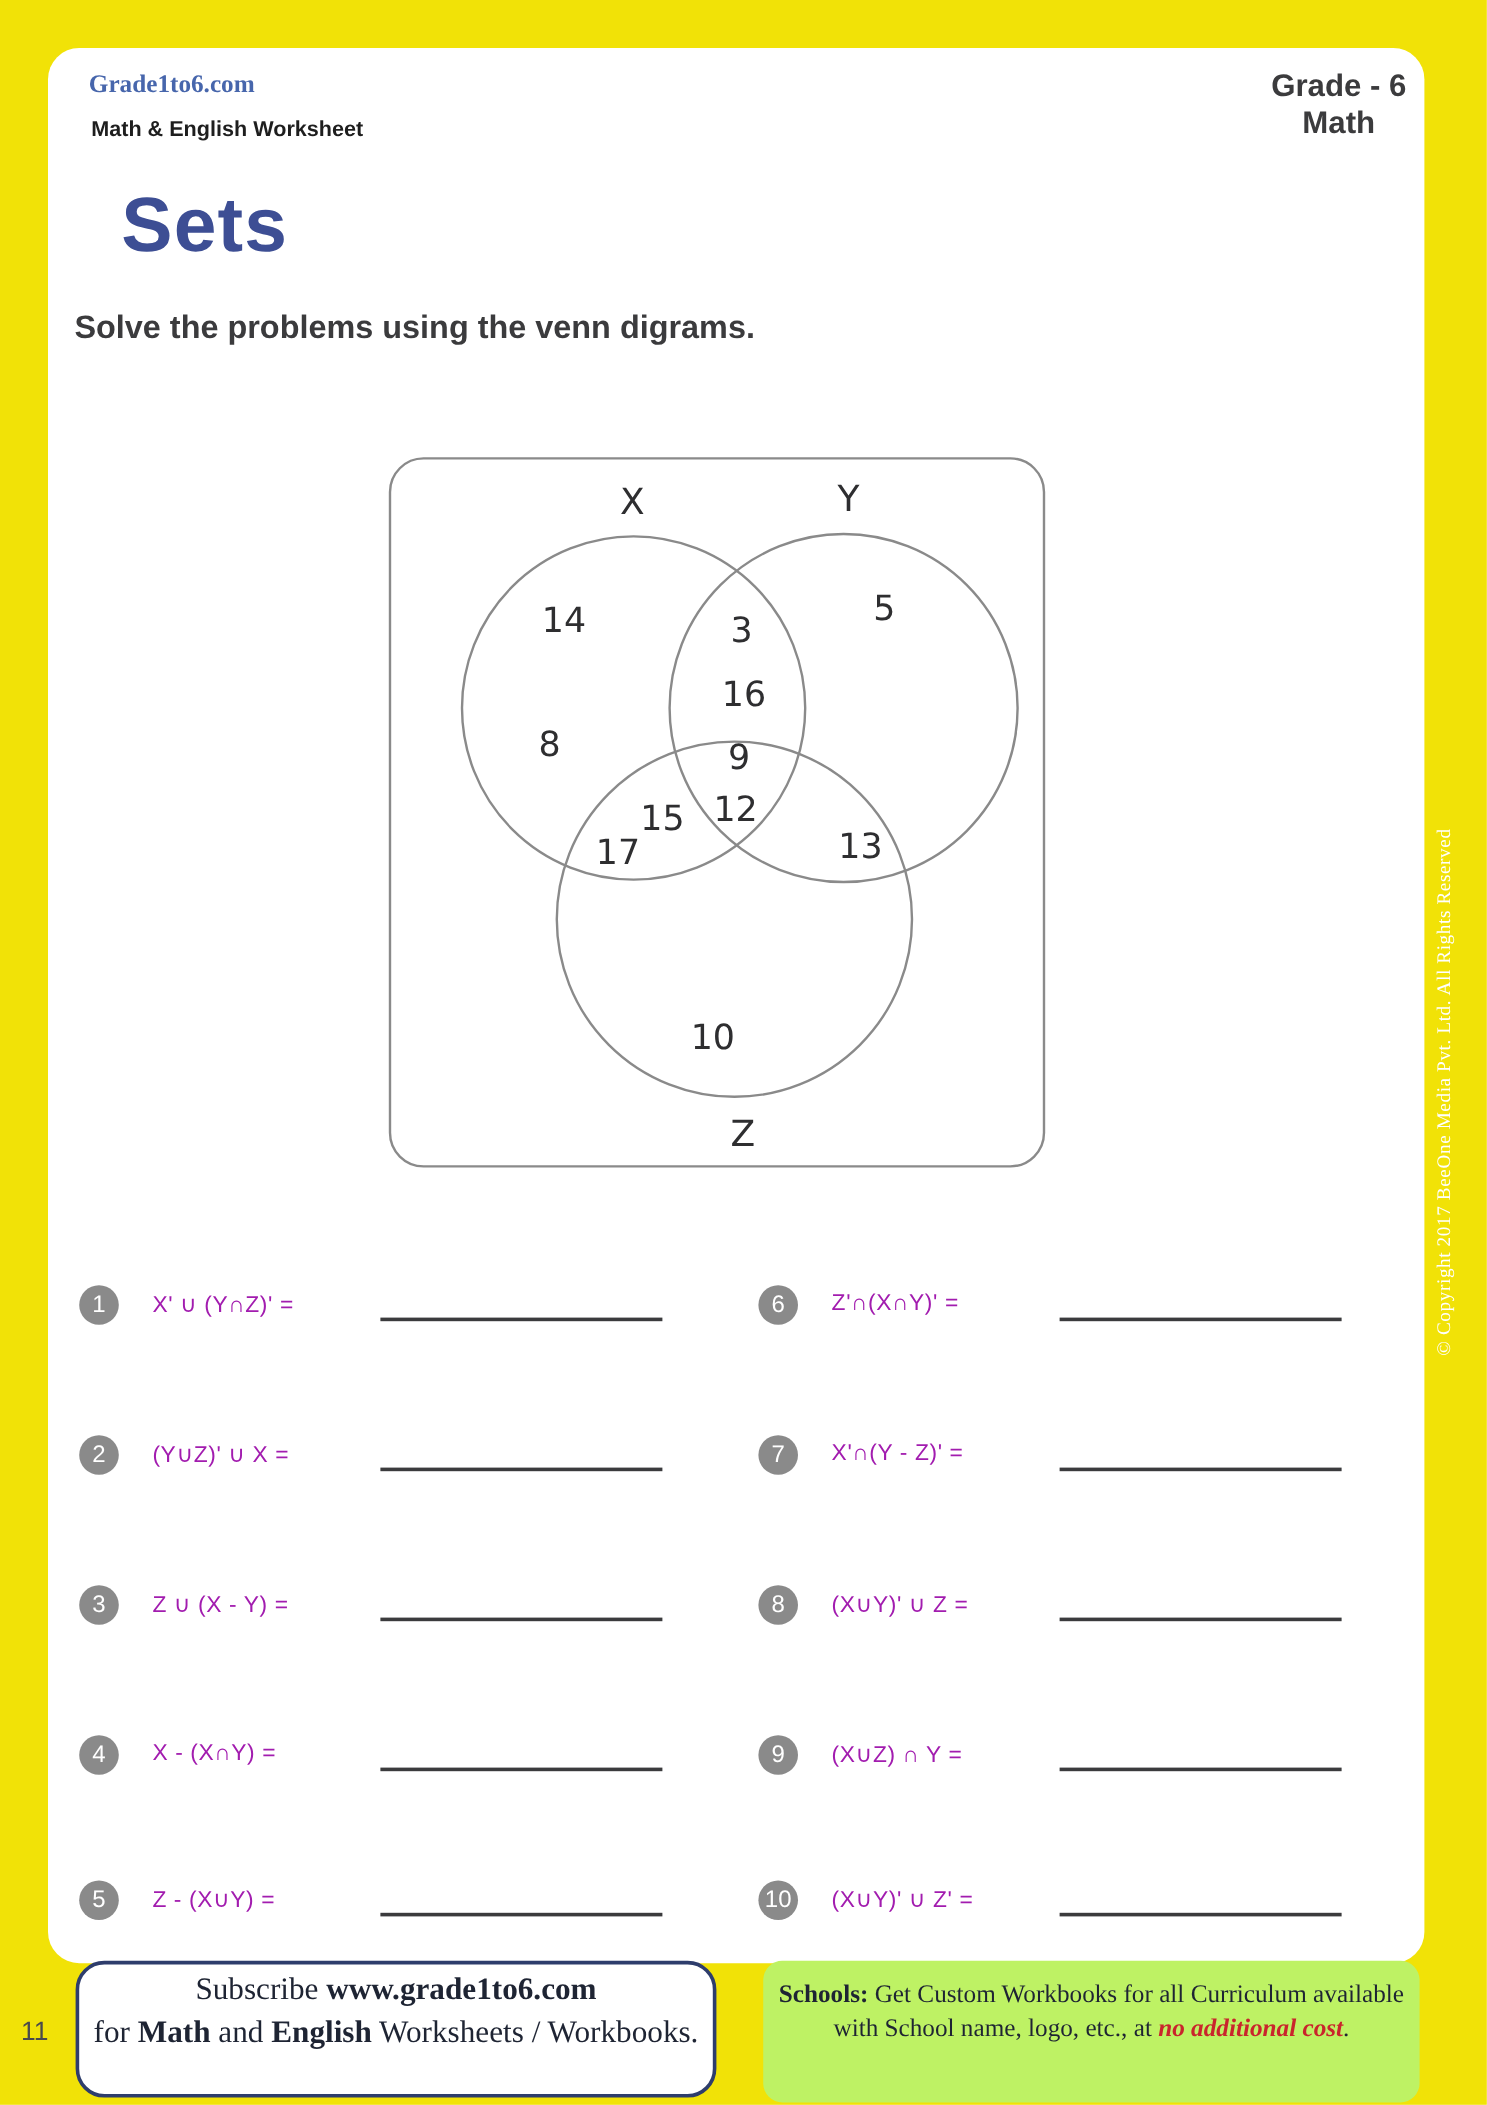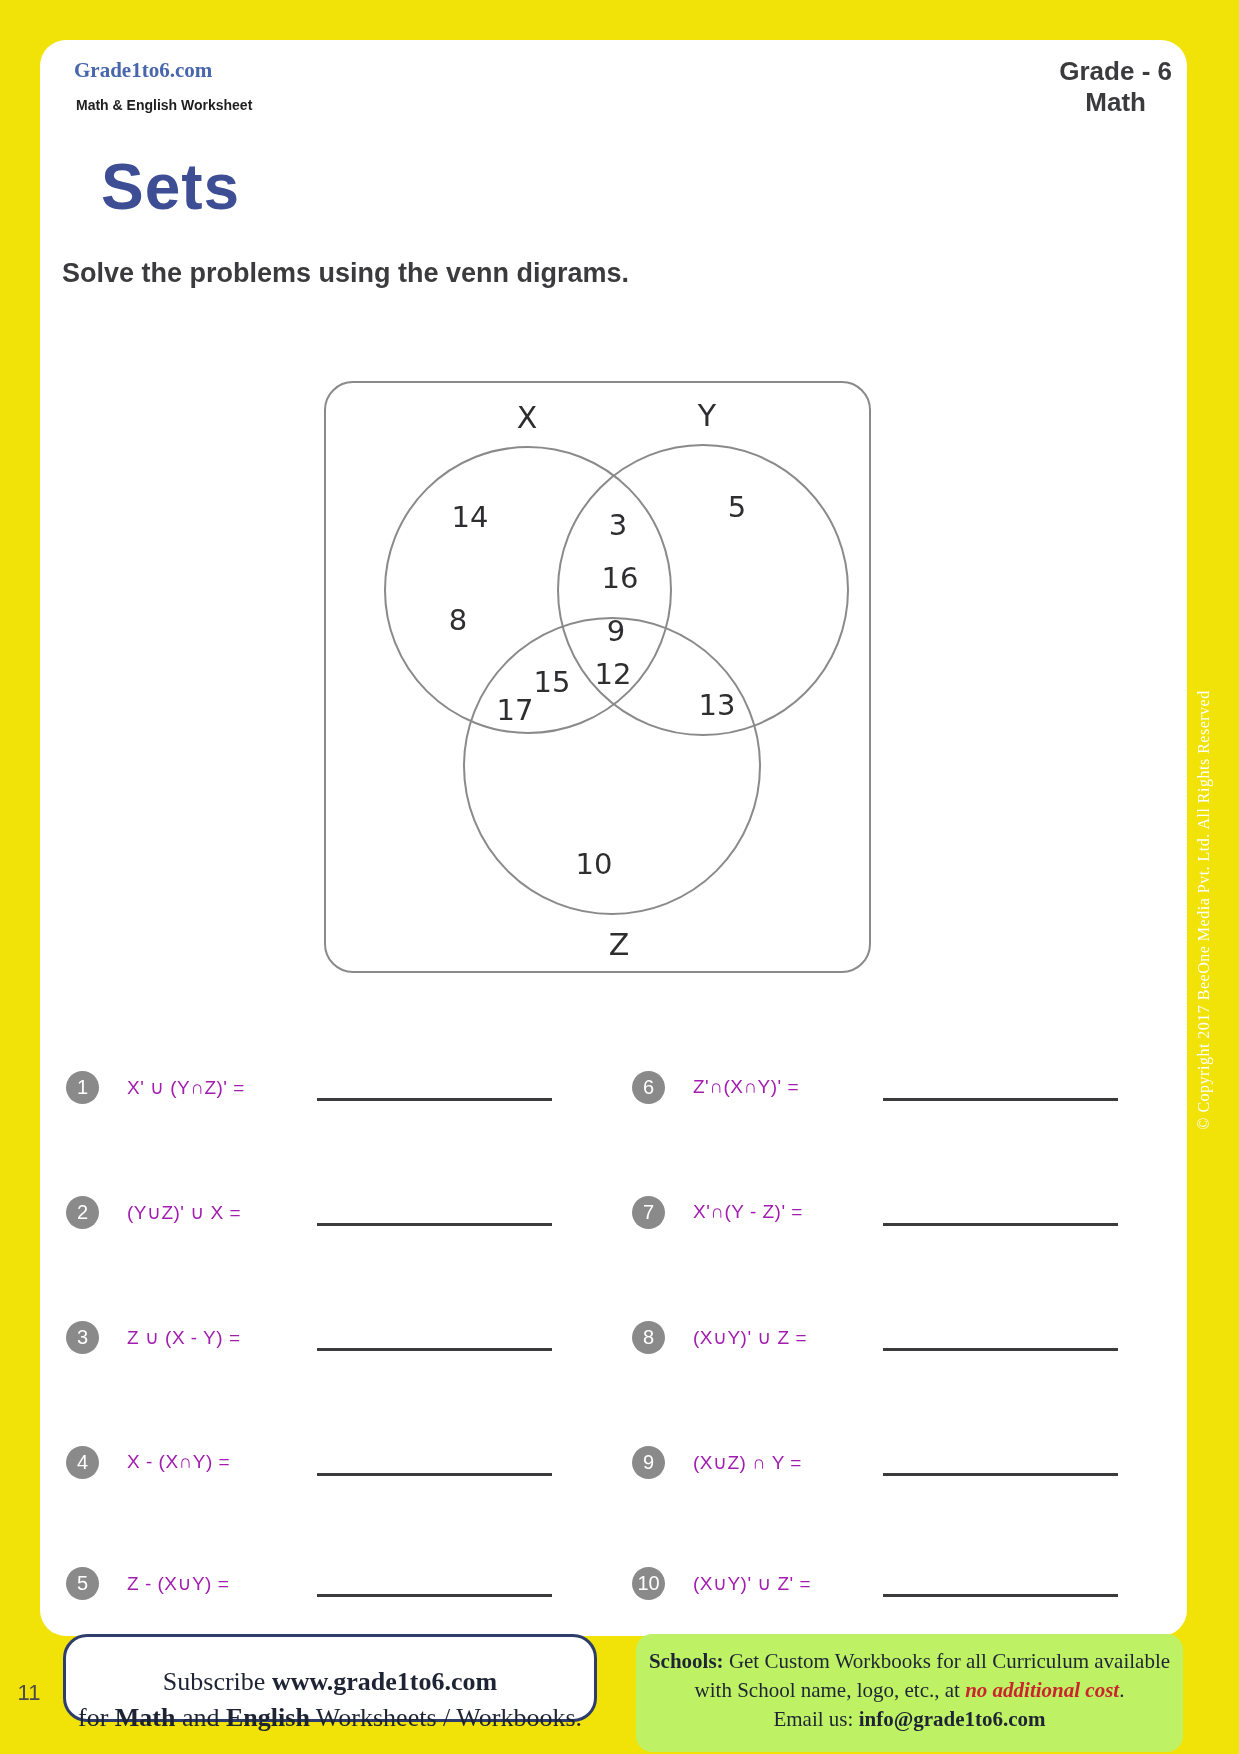--- a/index.html
+++ b/index.html
@@ -1,37 +1,37 @@
 <!DOCTYPE html>
 <html><head>
 <meta charset="utf-8">
 <style>
   * { margin: 0; padding: 0; box-sizing: border-box; }
   body { width: 1239px; height: 1754px; position: relative; font-family: "Liberation Sans", sans-serif; }
   .page { position: absolute; inset: 0; background: #F1E207; overflow: hidden; }
   .card { position: absolute; left: 40px; top: 40px; width: 1147px; height: 1596px; background: #ffffff; border-radius: 26px; }
 
   .logo { position: absolute; left: 74px; top: 58px; font-family: "Liberation Serif", serif; font-weight: bold; font-size: 21px; color: #4766AC; }
-  .tagline { position: absolute; left: 76px; top: 97px; font-size: 14px; font-weight: bold; color: #1E1E1E; }
+  .tagline { position: absolute; left: 76px; top: 97px; font-size: 18px; font-weight: bold; color: #1E1E1E; }
   .grade-box { position: absolute; right: 67px; top: 56px; text-align: center; color: #3B3B3D; font-weight: bold; font-size: 26px; line-height: 31px; }
 
   .title { position: absolute; left: 62px; top: 150px; font-size: 64px; font-weight: bold; color: #3D4E94; letter-spacing: 1px; margin-left: 39px; }
   .instruction { position: absolute; left: 62px; top: 258px; font-size: 27px; font-weight: bold; color: #3B3B3D; }
 
   .venn-svg { position: absolute; left: 300px; top: 365px; }
   .venn-svg text { font-family: "DejaVu Sans", sans-serif; fill: #2E2E30; }
   .venn-label { font-size: 30px; }
   .venn-num { font-size: 29px; }
 
   .problem-row { position: absolute; width: 500px; height: 44px; display: flex; align-items: center; }
   .badge { flex: none; width: 33px; height: 33px; margin-left: 4px; border-radius: 50%; background: #8A8A8A; color: #ffffff; font-size: 20px; display: flex; align-items: center; justify-content: center; }
   .expr { margin-left: 28px; font-size: 19px; color: #a21caf; letter-spacing: 0.5px; white-space: nowrap; }
   .answer-line { position: absolute; left: 255px; top: 33px; width: 235px; border-top: 3px solid #3B3B3D; }
 
-  .footer-left { position: absolute; left: 63px; top: 1634px; width: 534px; height: 88px; background: #ffffff; border: 3px solid #2E3D6C; border-radius: 24px; text-align: center; font-family: "Liberation Serif", serif; font-size: 26px; color: #1E2433; padding-top: 27px; line-height: 36px; }
+  .footer-left { position: absolute; left: 63px; top: 1634px; width: 534px; height: 114px; background: #ffffff; border: 3px solid #2E3D6C; border-radius: 24px; text-align: center; font-family: "Liberation Serif", serif; font-size: 26px; color: #1E2433; padding-top: 3px; line-height: 36px; }
   .footer-right { position: absolute; left: 636px; top: 1634px; width: 547px; height: 118px; background: #bef264; border-radius: 16px; text-align: center; font-family: "Liberation Serif", serif; font-size: 21px; color: #1E2433; padding-top: 13px; line-height: 29px; }
   .b { font-weight: bold; }
   .red-italic { font-weight: bold; font-style: italic; color: #C9252C; }
 
   .page-num { position: absolute; left: 16px; top: 1680px; width: 26px; text-align: center; font-size: 22px; color: #4A4A4C; }
   .copyright { position: absolute; left: 935px; top: 900px; width: 540px; height: 20px; transform: rotate(-90deg); text-align: center; font-family: "Liberation Serif", serif; font-size: 16px; color: #ffffff; letter-spacing: 0.5px; }
 </style>
 </head>
 <body>
 
@@ -124,18 +124,17 @@
   </div>
 
   <div class="footer-left">
     <div><span>Subscribe </span><span class="b">www.grade1to6.com</span></div>
     <div><span>for </span><span class="b">Math</span><span> and </span><span class="b">English</span><span> Worksheets / Workbooks.</span></div>
   </div>
 
   <div class="footer-right">
     <div><span class="b">Schools:</span><span> Get Custom Workbooks for all Curriculum available</span></div>
     <div><span>with School name, logo, etc., at </span><span class="red-italic">no additional cost</span><span>.</span></div>
-    <div><span>Email us: </span><span class="b">info@grade1to6.com</span></div>
   </div>
 
   <div class="page-num">11</div>
   <div class="copyright">© Copyright 2017 BeeOne Media Pvt. Ltd. All Rights Reserved</div>
 </div>
 
 </body></html>

